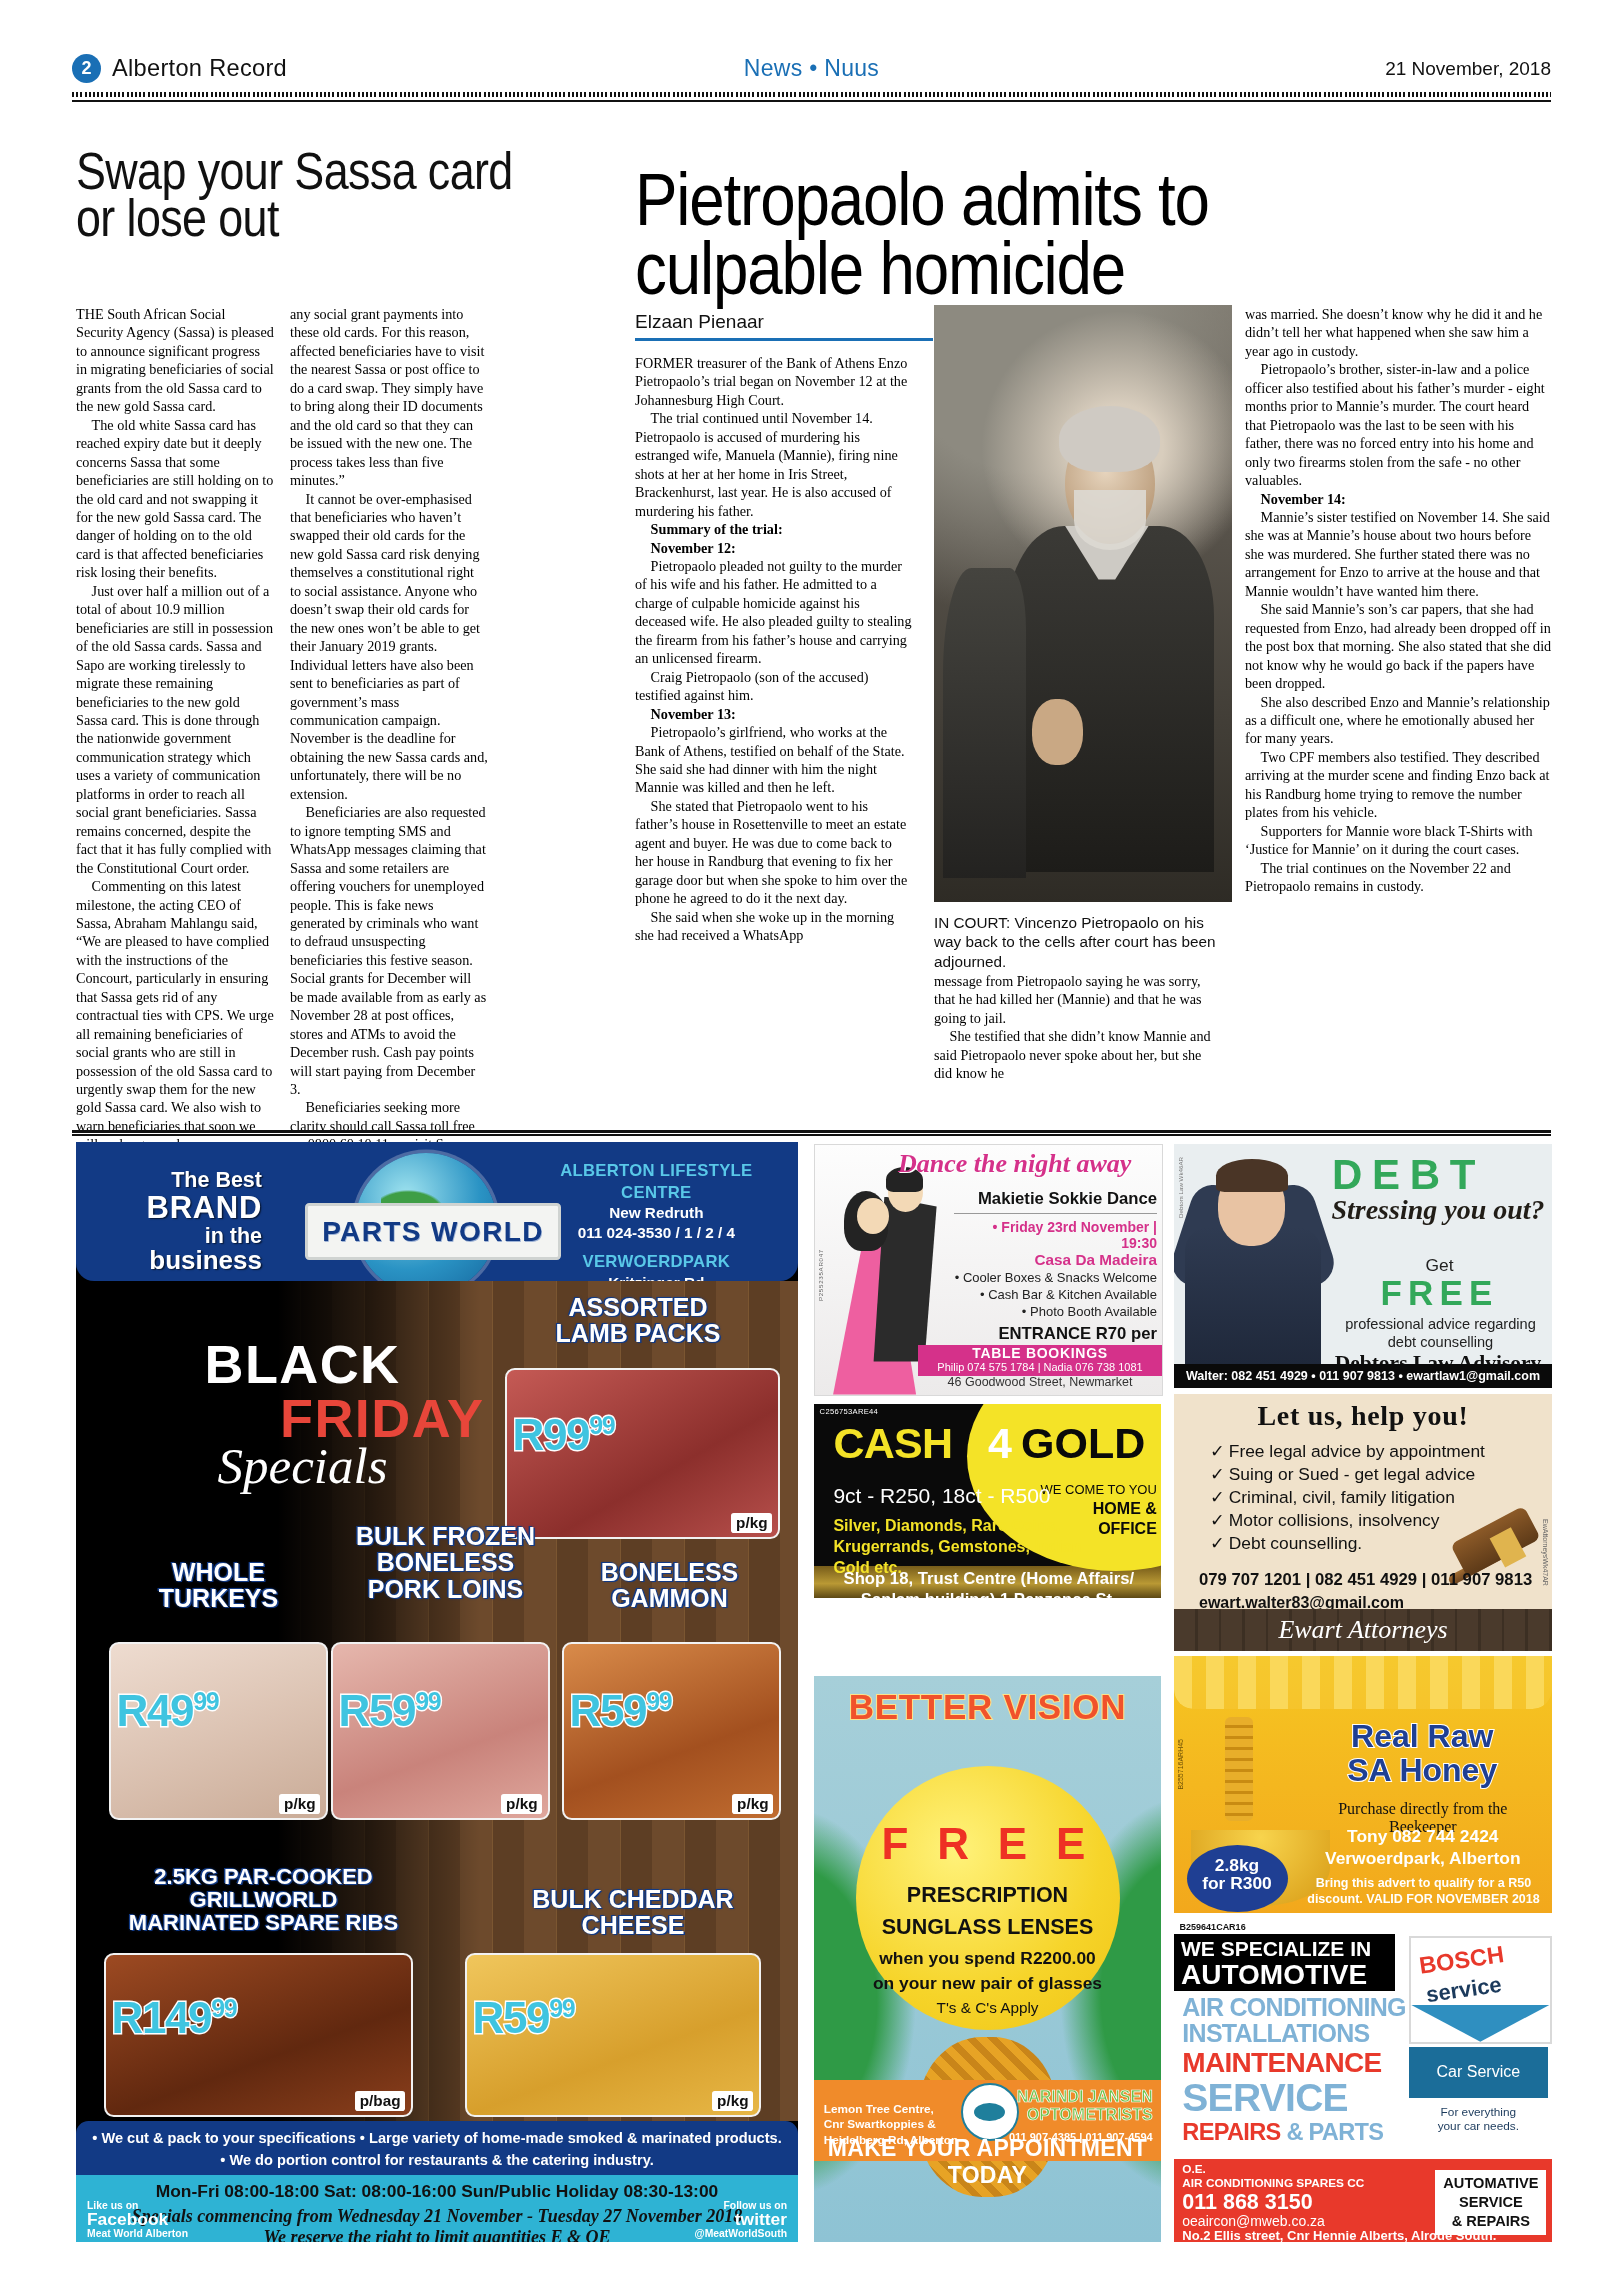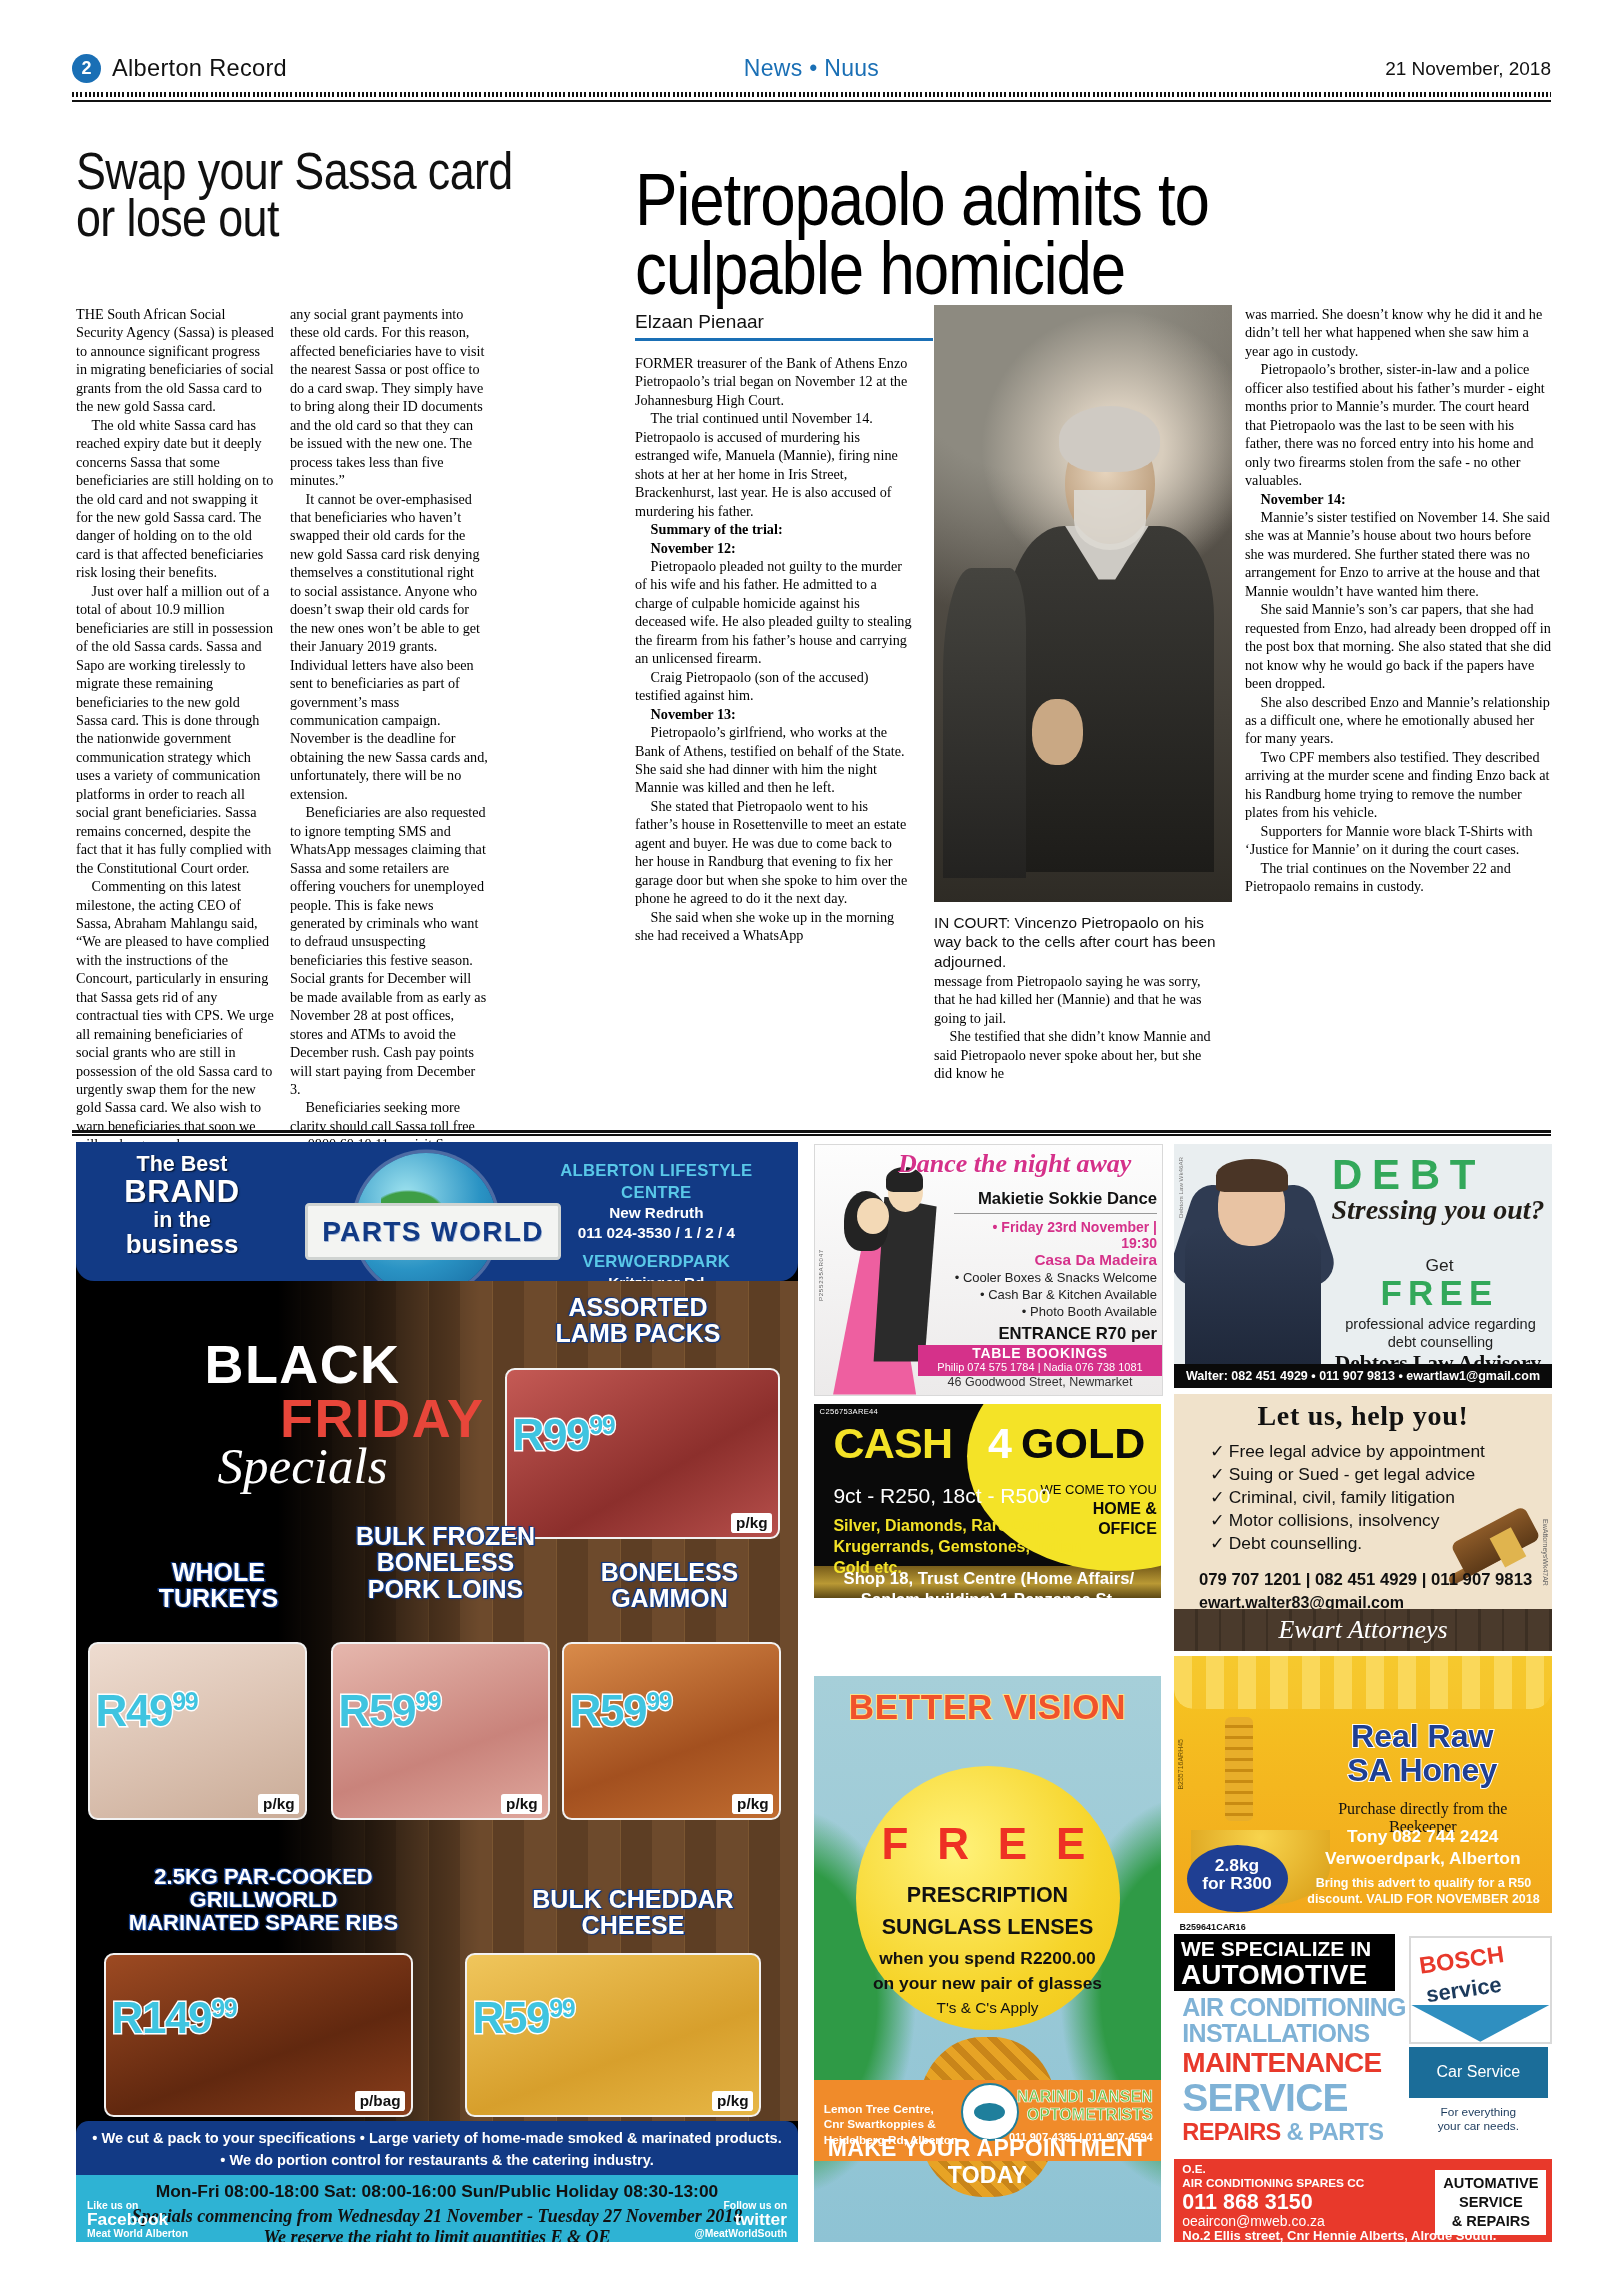--- a/index.html
+++ b/index.html
@@ -65,21 +65,21 @@
      font-size:15.3px;line-height:1.26;color:#111;}
 
   
   .ads-rule{position:absolute;left:72px;top:1130px;width:1479px;height:6.2px;
      background:linear-gradient(#111 0 2.8px,#fff 2.8px 4.2px,#111 4.2px 6.2px);}
 
   
   .mw{position:absolute;left:76px;top:1142px;width:722px;height:1100px;background:#000;overflow:hidden;}
   .mw-top{position:absolute;left:0;top:0;width:100%;height:139px;background:#123a85;
      border-radius:0 0 18px 18px;}
-  .mw-best{position:absolute;left:26px;top:11px;width:160px;color:#fff;text-align:center;
+  .mw-best{position:absolute;left:26px;top:27px;width:160px;color:#fff;text-align:right;
      font-weight:700;line-height:1.06;text-shadow:1.4px 1.4px 1.4px rgba(0,0,0,.6);}
   .mw-best .l1{font-size:21.5px;}
   .mw-best .l2{font-size:31px;letter-spacing:0.7px;}
   .mw-best .l3{font-size:21.5px;}
   .mw-best .l5{font-size:26px;}
   .mw-globe{position:absolute;left:279px;top:11px;width:142px;height:142px;border-radius:50%;
      background:radial-gradient(circle at 36% 30%,#9fe3ef,#2a93c4 55%,#14639a);
      box-shadow:0 0 0 3.5px rgba(255,255,255,.25);}
   .mw-globe:after{content:"";position:absolute;left:18%;top:24%;width:64%;height:46%;
      background:radial-gradient(ellipse at 30% 40%,#3e9e46 0 38%,rgba(62,158,70,0) 42%),
@@ -444,21 +444,21 @@
       <div class="plabel" style="left:423px;top:12.5px;width:278px;">ASSORTED<br>LAMB PACKS</div>
       <div class="pcard" style="left:429px;top:87px;width:271px;height:167px;
            background:linear-gradient(150deg,#c55a55,#8c2f2c 60%,#b7504c);">
         <div class="price">
           <span>R99</span><span class="cents">99</span>
         </div>
         <div class="unit">p/kg</div>
       </div>
 
       <div class="plabel" style="left:28px;top:278px;width:229px;">WHOLE<br>TURKEYS</div>
-      <div class="pcard" style="left:12px;top:361px;width:215px;height:174px;
+      <div class="pcard" style="left:33px;top:361px;width:215px;height:174px;
            background:linear-gradient(160deg,#eedcd0,#d9bfae 60%,#c9ab97);">
         <div class="price">
           <span>R49</span><span class="cents">99</span>
         </div>
         <div class="unit">p/kg</div>
       </div>
 
       <div class="plabel" style="left:255px;top:242px;width:229px;">BULK FROZEN<br>BONELESS<br>PORK LOINS</div>
       <div class="pcard" style="left:255px;top:361px;width:215px;height:174px;
            background:linear-gradient(160deg,#e6b7ad,#c9837b 60%,#dfa79d);">

